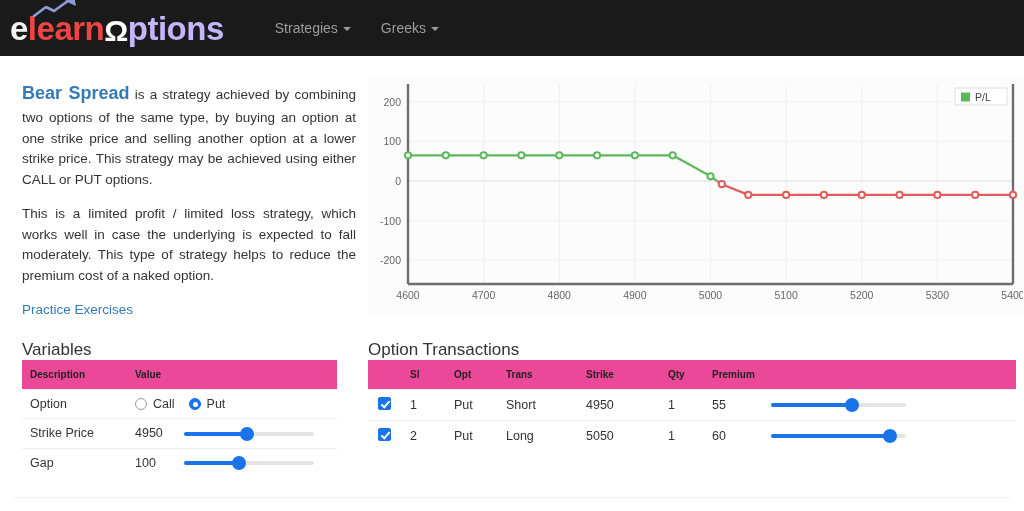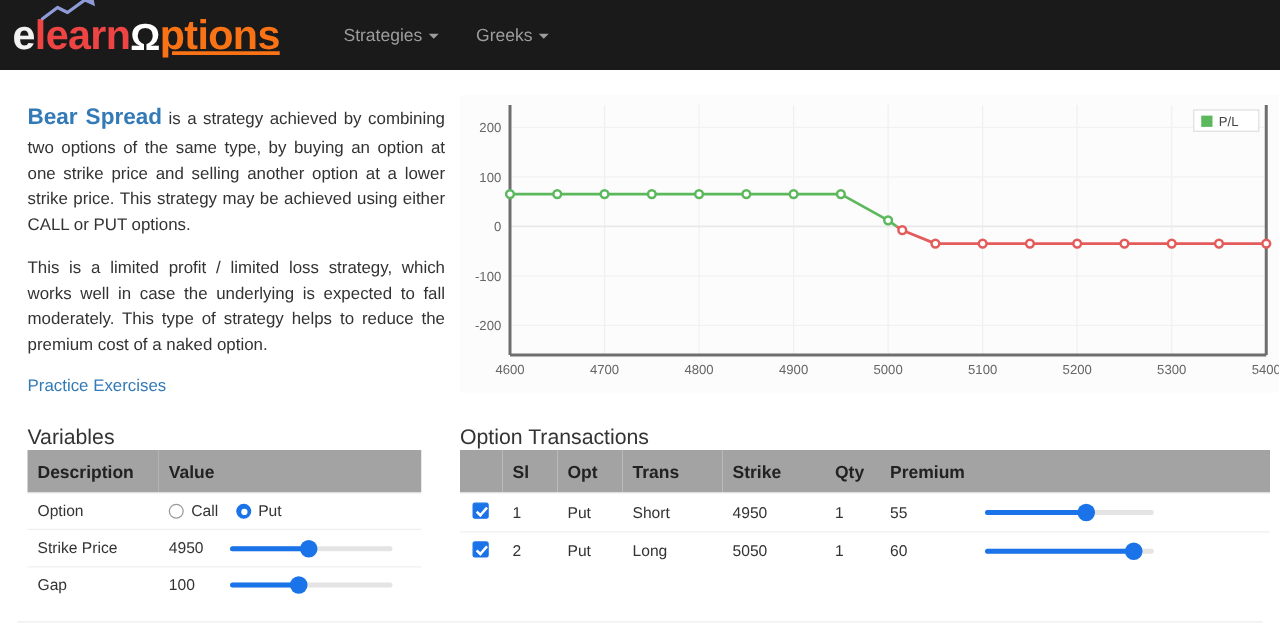--- a/index.html
+++ b/index.html
@@ -28,21 +28,21 @@
     font-size:33px;
     font-weight:bold;
     letter-spacing:-0.5px;
     line-height:1;
     padding-right:14px;
     user-select:none;
   }
   .brand .b-e { color:#f2f2f2; }
   .brand .b-learn { color:#ef4444; }
   .brand .b-omega { color:#ffffff; font-size:30px; position:relative; top:1px; }
-  .brand .b-ptions { color:#f97316;text-decoration:underline; }
+  .brand .b-ptions { color:#c4b5fd; }
   .brand .arrow {
     position:absolute;
     left:22px; top:-16px;
     width:48px; height:22px;
   }
   .nav-links { display:flex; align-items:center; margin-left:22px; }
   .nav-item {
     color:#9d9d9d;
     font-size:14px;
     padding:0 15px;
@@ -102,22 +102,22 @@
   .section-title {
     font-size:17px;
     color:#333333;
     margin:22px 0 0 0;
     font-weight:normal;
   }
 
   
   table { border-collapse:collapse; width:100%; }
   thead th {
-    background:#a3a3a3;
-    font-size:14px;
+    background:#ec4899;
+    font-size:10px;
     font-weight:bold;
     color:#222222;
     text-align:left;
     padding:9px 8px;
     border:none;
     white-space:nowrap;
   }
   tbody td {
     font-size:12.5px;
     color:#333333;

